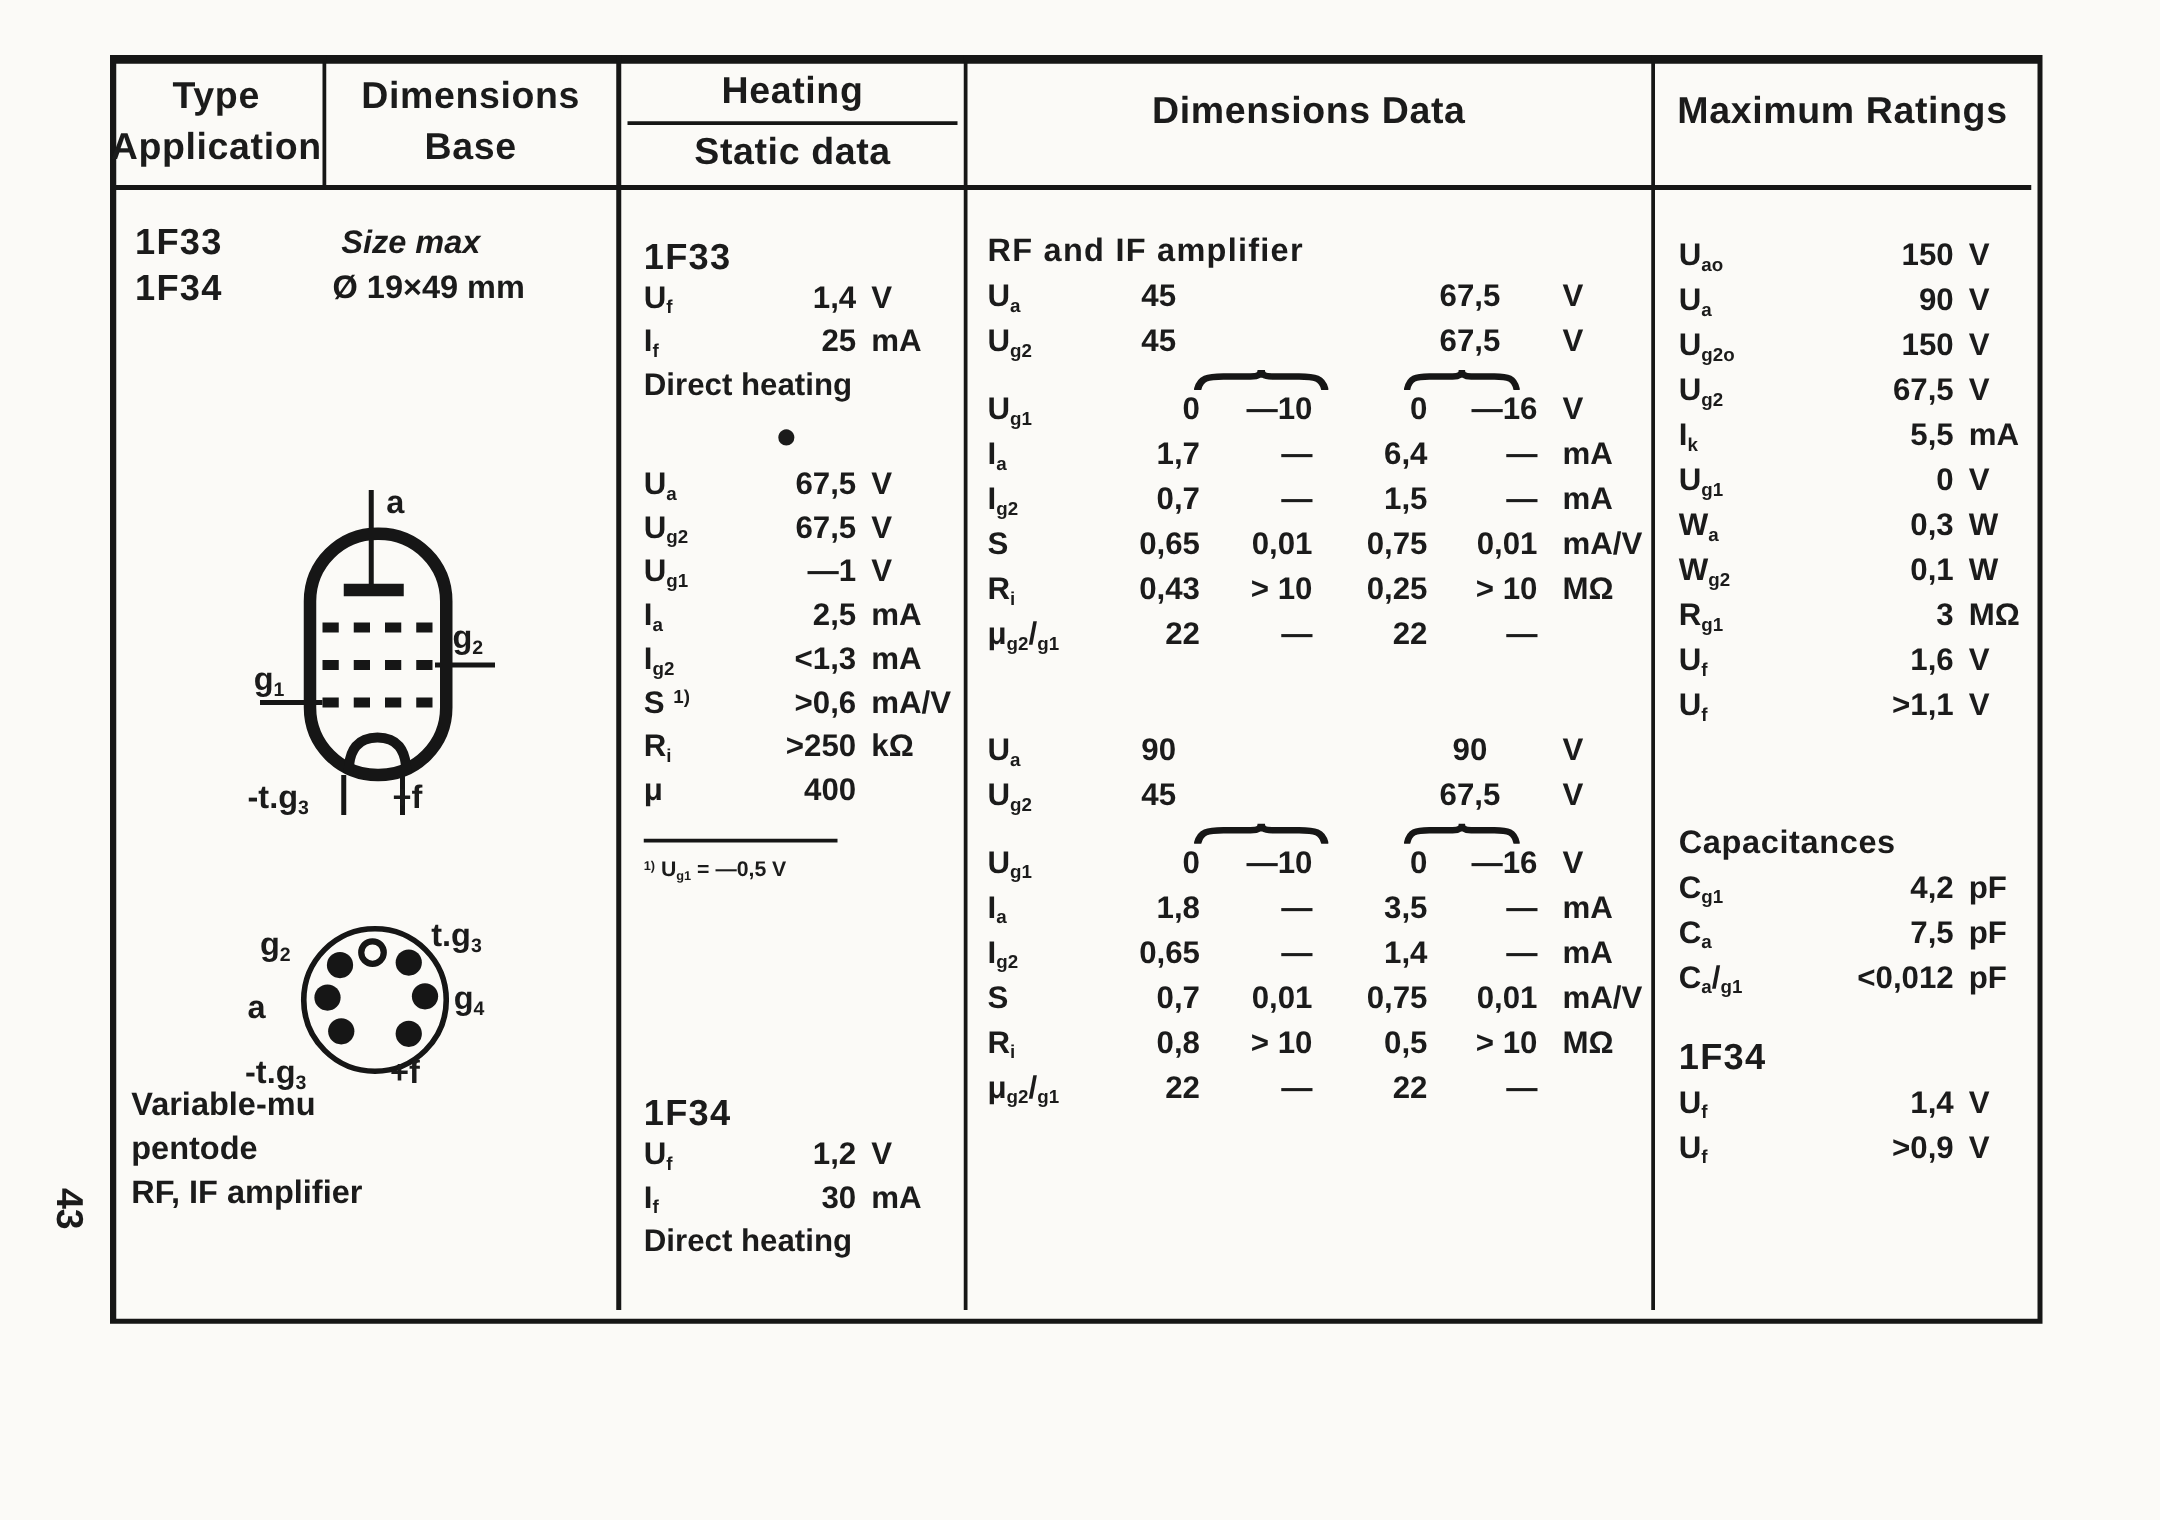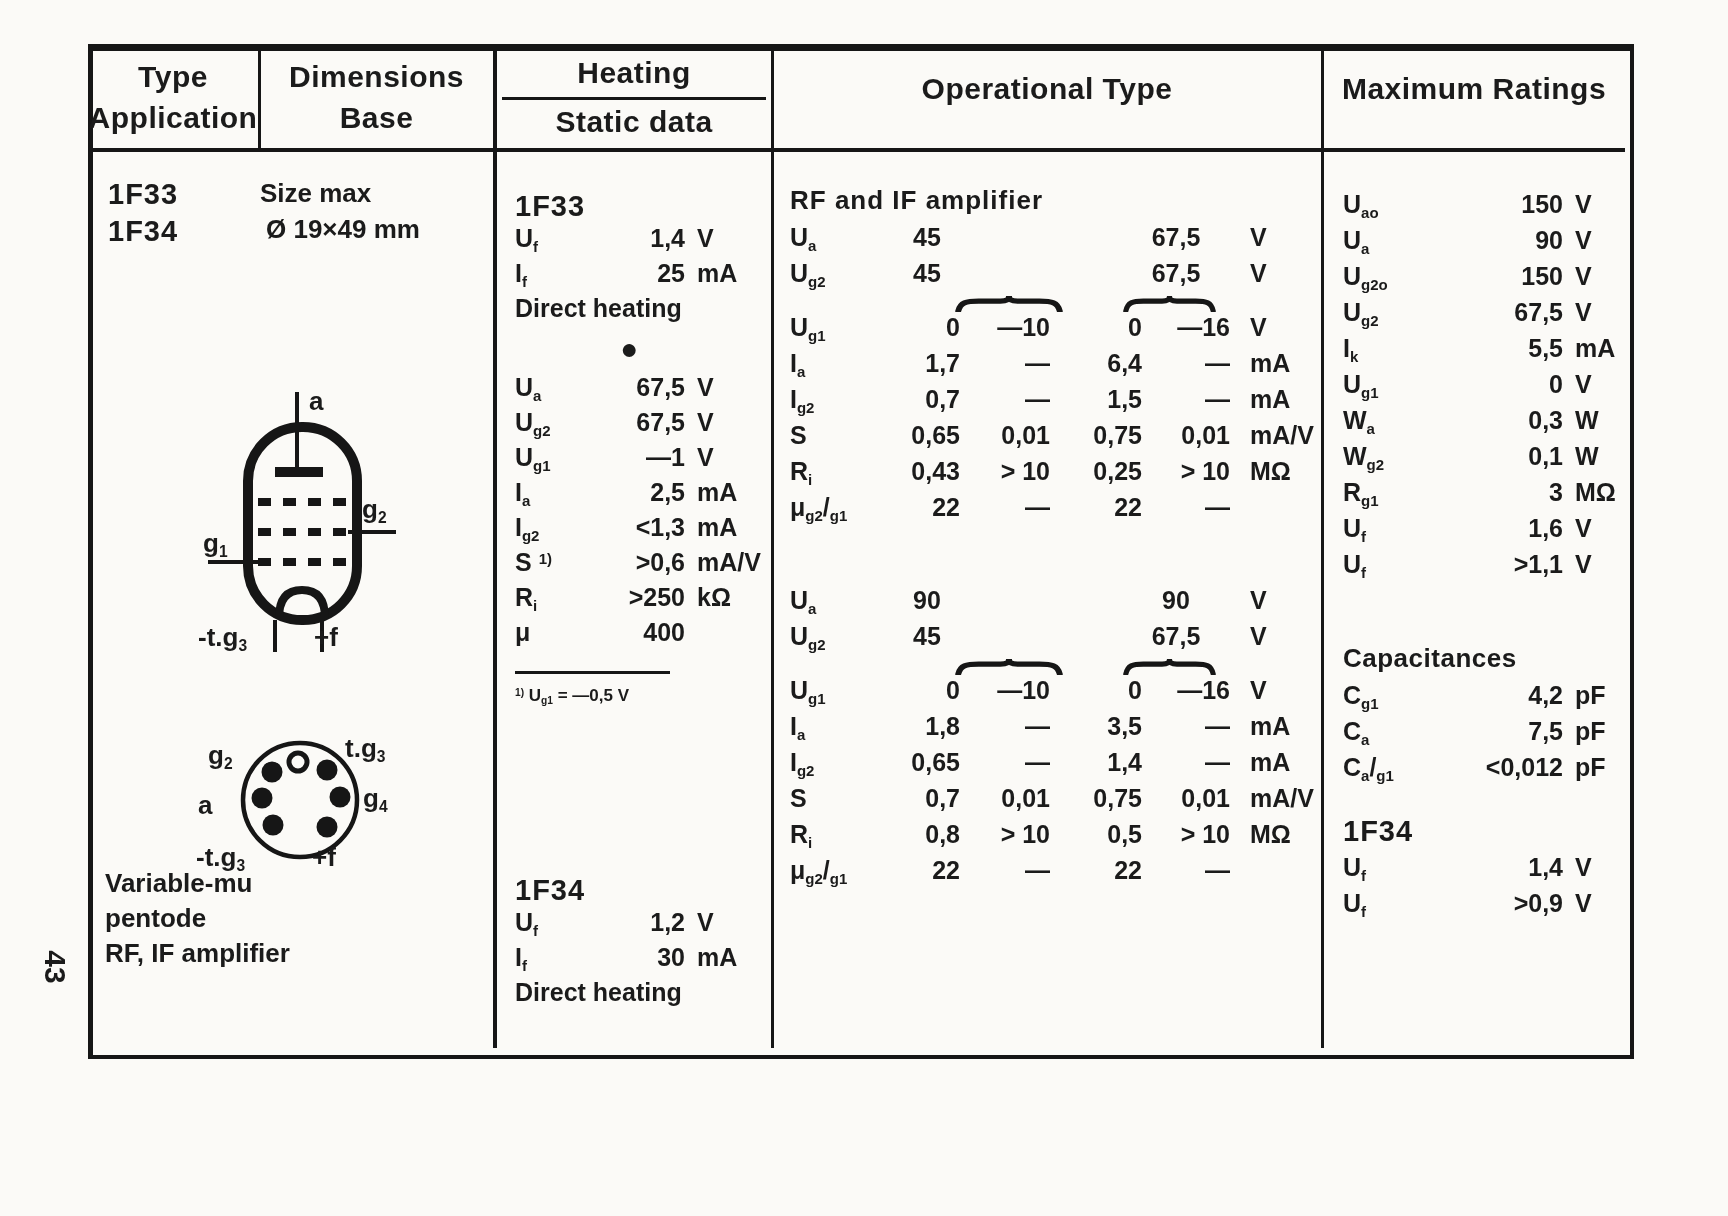--- a/index.html
+++ b/index.html
@@ -71,31 +71,31 @@
 <div class="abs vline" style="left:1321px;top:44px;height:1004px;"></div>
 <div class="abs hline" style="left:88px;top:148px;width:1537px;height:4px;"></div>
 <div class="abs hline" style="left:502px;top:97px;width:264px;"></div>
 
 <div class="abs hcell ctr" style="left:88px;top:60px;width:170px;">Type</div>
 <div class="abs hcell ctr" style="left:88px;top:101px;width:170px;">Application</div>
 <div class="abs hcell ctr" style="left:258px;top:60px;width:237px;">Dimensions</div>
 <div class="abs hcell ctr" style="left:258px;top:101px;width:237px;">Base</div>
 <div class="abs hcell ctr" style="left:495px;top:56px;width:278px;">Heating</div>
 <div class="abs hcell ctr" style="left:495px;top:105px;width:278px;">Static data</div>
-<div class="abs hcell ctr" style="left:773px;top:72px;width:548px;">Operational Type</div>
+<div class="abs hcell ctr" style="left:773px;top:72px;width:548px;">Dimensions Data</div>
 <div class="abs hcell ctr" style="left:1323px;top:72px;width:302px;">Maximum Ratings</div>
 
 <div class="abs t28" style="left:108px;top:178px;">1F33</div>
 <div class="abs t28" style="left:108px;top:215px;">1F34</div>
 
 <div class="abs t26" style="left:105px;top:868px;">Variable-mu</div>
 <div class="abs t26" style="left:105px;top:903px;">pentode</div>
 <div class="abs t26" style="left:105px;top:938px;">RF, IF amplifier</div>
 
-<div class="abs t26" style="left:260px;top:178px;">Size max</div>
+<div class="abs t26" style="left:273px;top:178px;font-style:italic;">Size max</div>
 <div class="abs t26" style="left:266px;top:214px;">Ø 19×49 mm</div>
 
 <svg class="abs" style="left:200px;top:340px;" width="210" height="330" viewBox="0 0 210 330">
   <line x1="97" y1="52" x2="97" y2="132" stroke="#161616" stroke-width="4"></line>
   <rect x="48" y="87" width="109" height="193" rx="54" ry="54" fill="none" stroke="#161616" stroke-width="10"></rect>
   <line x1="75" y1="132" x2="123" y2="132" stroke="#161616" stroke-width="10"></line>
   <line x1="58" y1="162" x2="148" y2="162" stroke="#161616" stroke-width="8" stroke-dasharray="13 12"></line>
   <line x1="58" y1="192" x2="148" y2="192" stroke="#161616" stroke-width="8" stroke-dasharray="13 12"></line>
   <line x1="58" y1="222" x2="148" y2="222" stroke="#161616" stroke-width="8" stroke-dasharray="13 12"></line>
   <line x1="148" y1="192" x2="196" y2="192" stroke="#161616" stroke-width="4"></line>
@@ -429,21 +429,21 @@
       <span class="val">1,6</span>
       <span class="unit">V</span>
     </div>
       <div class="m-row">
       <span class="lbl">U<sub>f</sub></span>
       <span class="val">&gt;1,1</span>
       <span class="unit">V</span>
     </div>
     </div>
 
-  <div class="t26" style="margin-top:57px;height:38px;letter-spacing:0.5px;">Capacitances</div>
+  <div class="t26" style="margin-top:72px;height:38px;letter-spacing:0.5px;">Capacitances</div>
 
   <div>
 
   <div class="m-row">
       <span class="lbl">C<sub>g1</sub></span>
       <span class="val">4,2</span>
       <span class="unit">pF</span>
     </div>
       <div class="m-row">
       <span class="lbl">C<sub>a</sub></span>

